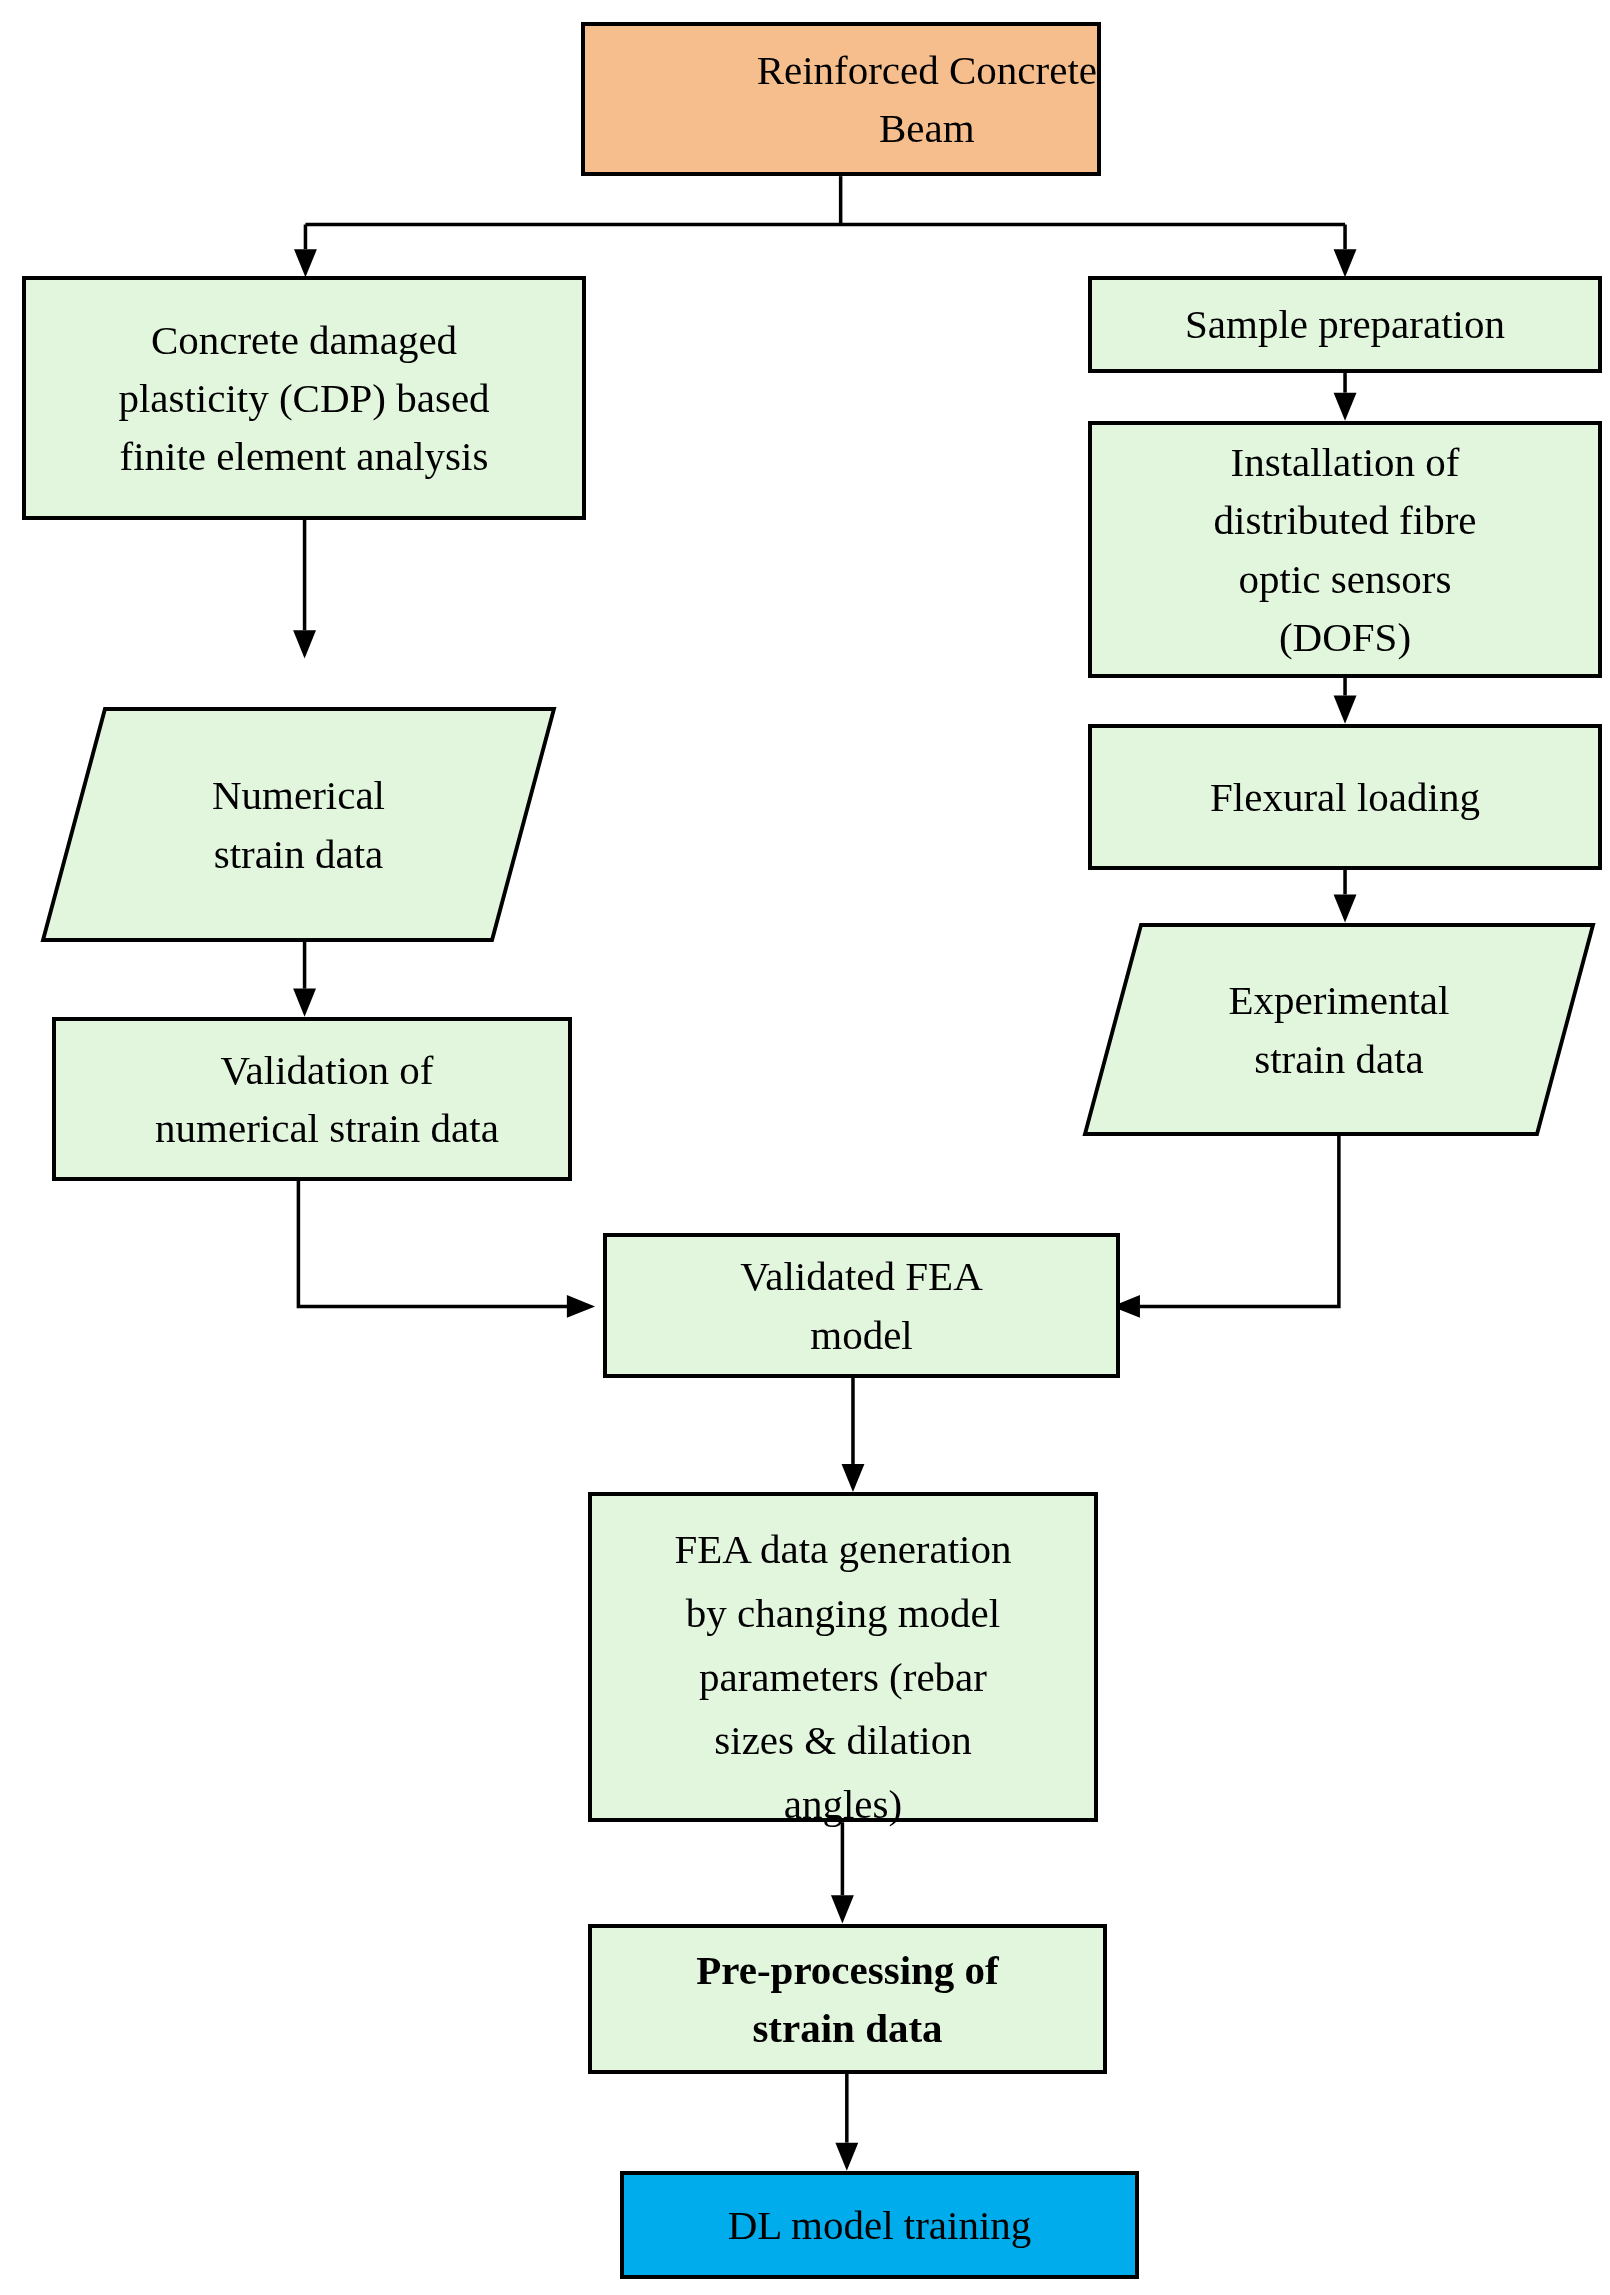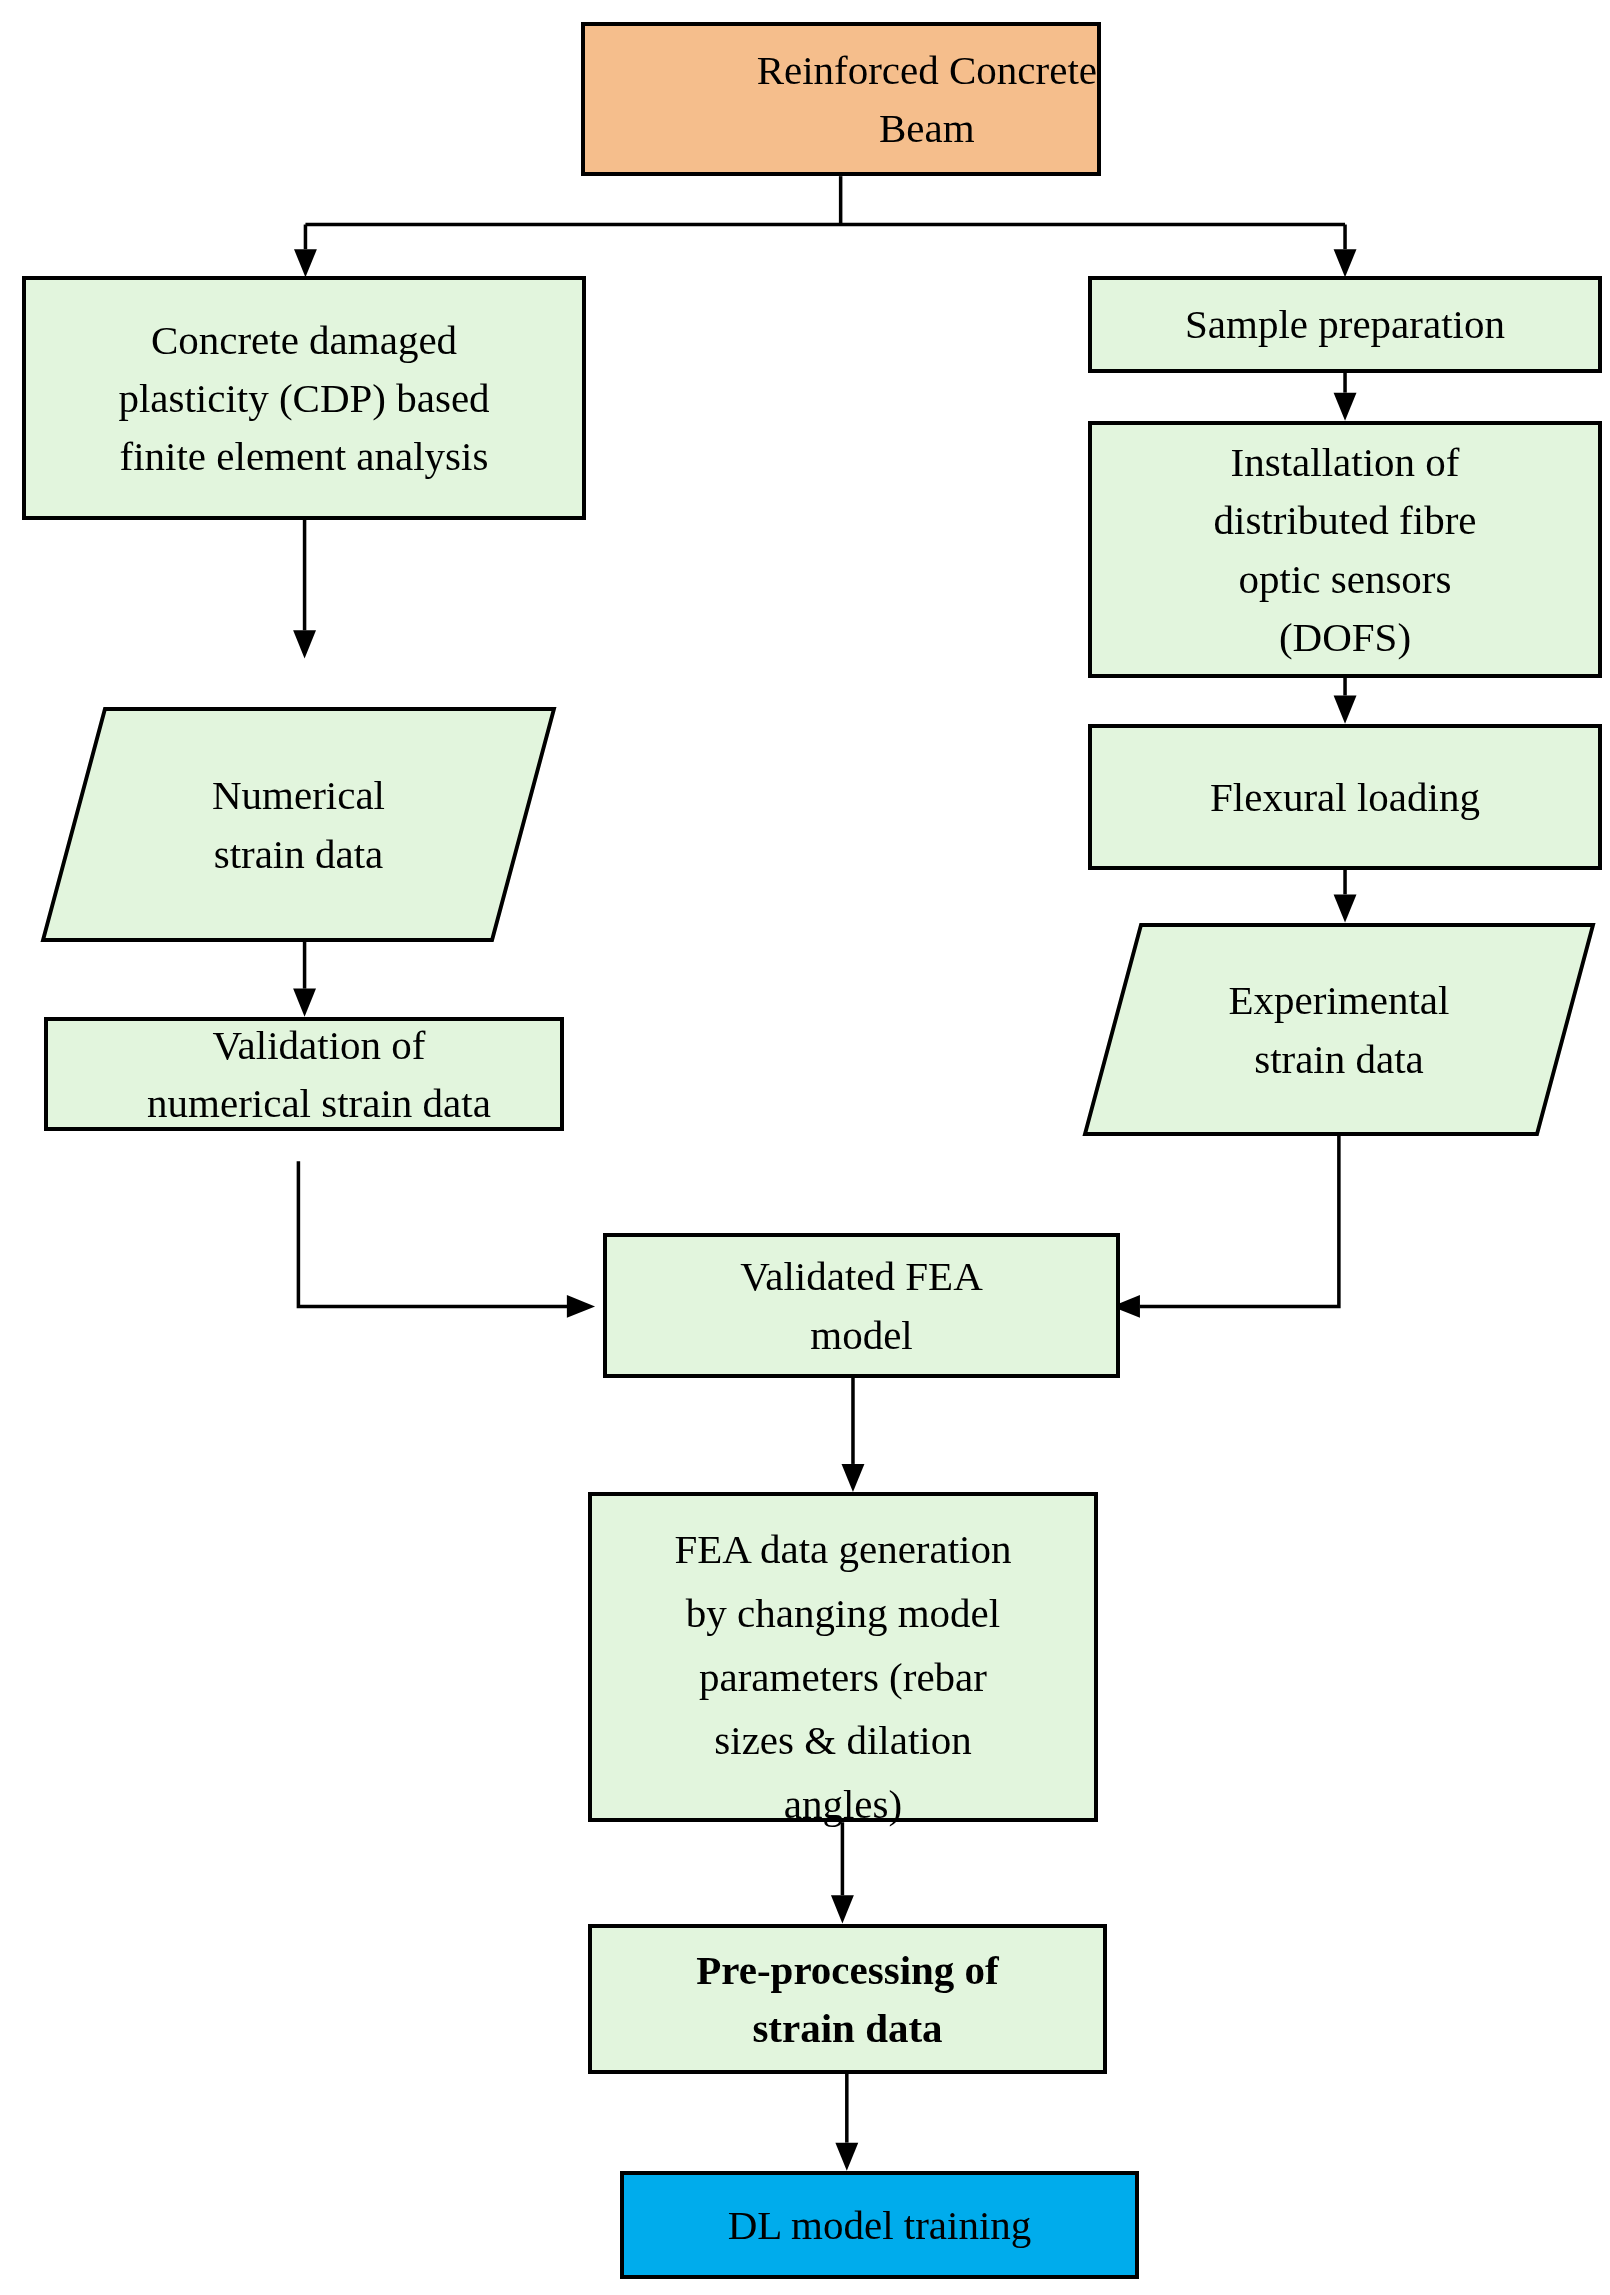--- a/index.html
+++ b/index.html
@@ -131,21 +131,21 @@
 plasticity (CDP) based
 finite element analysis</div>
   </div>
 
   <div class="node" style="left:72px; top:659px; width:453px; height:235px;margin-top:48px;">
     <div class="para-bg fill-green"></div>
     <div class="label">Numerical
 strain data</div>
   </div>
 
-  <div class="node rect fill-green" style="left:44px; top:1017px; width:520px; height:114px;padding-left:30px;">
+  <div class="node rect fill-green" style="left:52px; top:1017px; width:520px; height:164px;padding-left:30px;">
     <div class="label">Validation of
 numerical strain data</div>
   </div>
 
   <div class="node rect fill-green" style="left:1088px; top:276px; width:514px; height:97px;">
     <div class="label">Sample preparation</div>
   </div>
 
   <div class="node rect fill-green" style="left:1088px; top:421px; width:514px; height:257px;">
     <div class="label">Installation of

